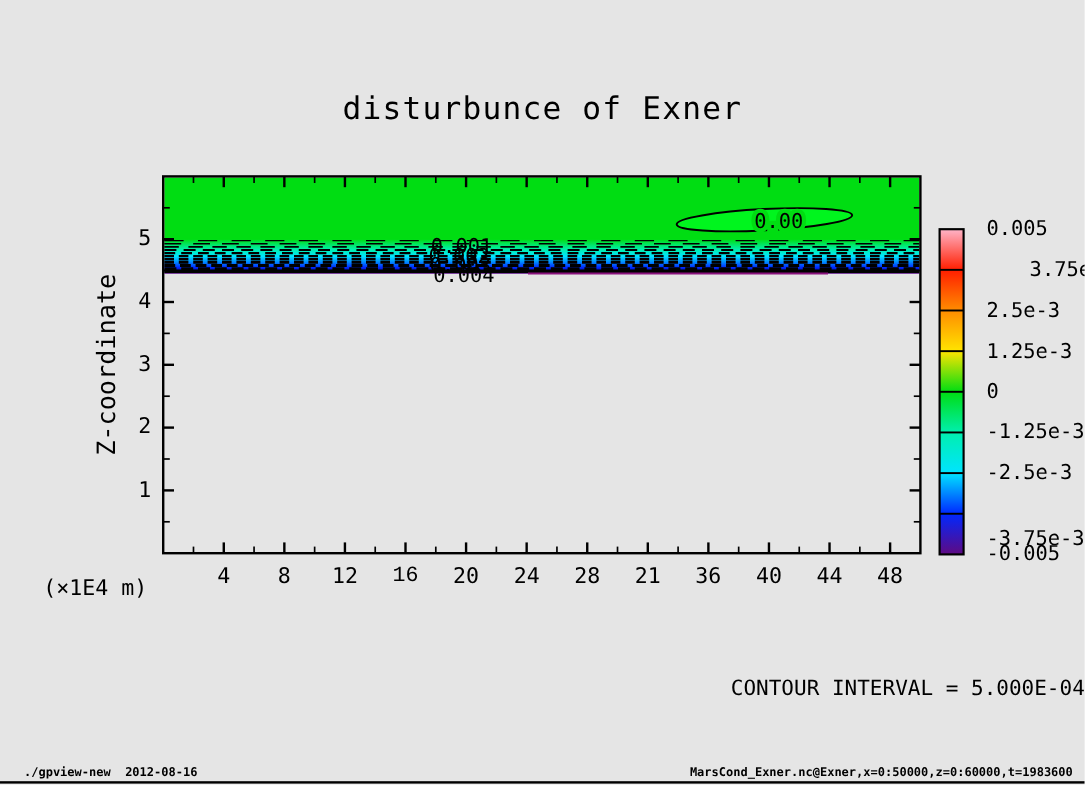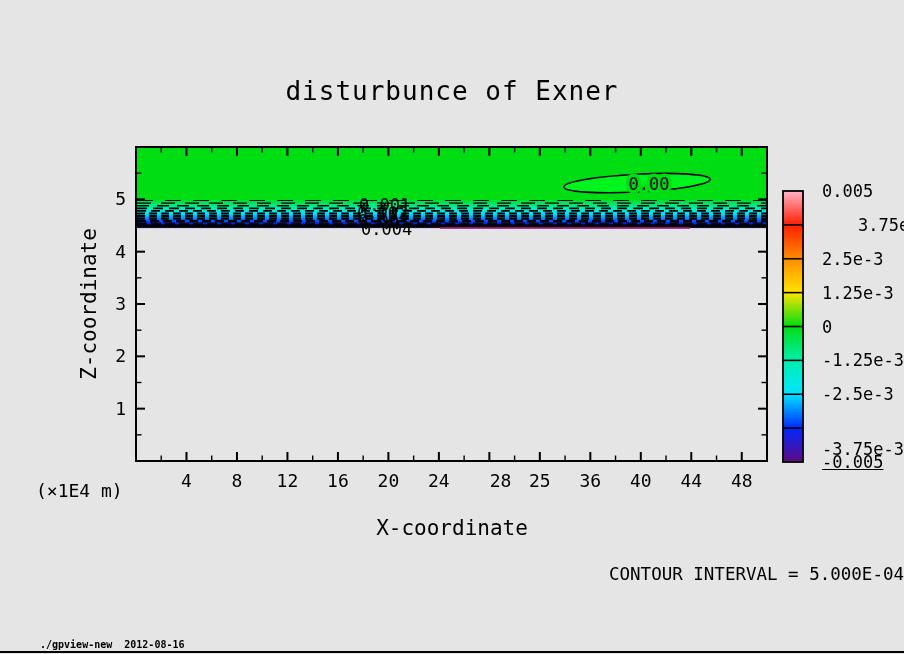--- a/index.html
+++ b/index.html
@@ -10,21 +10,21 @@
   .y-title{position:absolute;left:-43px;top:292px;width:264px;text-align:center;
            font-size:21px;transform:rotate(-90deg);}
   .x-title{position:absolute;left:0;top:516px;width:904px;text-align:center;font-size:21px;}
   .unit-left{position:absolute;left:36px;top:480px;font-size:18px;white-space:nowrap;}
   .unit-right{position:absolute;left:600px;top:491px;width:187px;text-align:right;
               font-size:18px;white-space:nowrap;}
   .contour-note{position:absolute;left:0;top:564px;width:904px;text-align:right;
                 font-size:17.5px;white-space:pre;}
   .time-note{position:absolute;left:632px;top:592px;font-size:17px;white-space:pre;}
   .footer{position:absolute;top:639px;font-size:10px;font-weight:bold;white-space:pre;}
-  .footer-left{left:20px;margin-left:20px;}
+  .footer-left{left:20px;}
   .footer-right{right:10px;}
   .bottom-rule{position:absolute;left:0;top:651px;width:904px;height:2px;background:#000;}
   .xt{position:absolute;top:470px;width:44px;text-align:center;font-size:18px;}
   .yt{position:absolute;left:94px;width:32px;text-align:right;font-size:18px;height:22px;line-height:22px;}
   .cbl{position:absolute;left:822px;font-size:17px;transform:translateY(-50%);white-space:nowrap;text-align:right;}
   svg{position:absolute;left:0;top:0;}
   svg text{font-family:"DejaVu Sans Mono",monospace;}
 </style>
 </head>
 <body>
@@ -163,25 +163,25 @@
         <line x1="783" x2="803" y1="360.375" y2="360.375" stroke="#000" stroke-width="1.6"></line>
         <line x1="783" x2="803" y1="394.25" y2="394.25" stroke="#000" stroke-width="1.6"></line>
         <line x1="783" x2="803" y1="428.125" y2="428.125" stroke="#000" stroke-width="1.6"></line>
       </g>
   </svg>
 
   <div id="xTickLabels">
       <div class="xt" style="left: 164.48px;">4</div>
       <div class="xt" style="left: 214.96px;">8</div>
       <div class="xt" style="left: 265.44px;">12</div>
-      <div class="xt" style="left: 315.92px;">16</div>
+      <div class="xt" style="left: 315.92px; font-family: Liberation Mono, monospace;">16</div>
       <div class="xt" style="left: 366.4px; text-align: center;">20</div>
       <div class="xt" style="left: 416.88px;">24</div>
-      <div class="xt" style="left: 467.36px; text-align: right;">28</div>
-      <div class="xt" style="left: 517.84px;">25</div>
+      <div class="xt" style="left: 467.36px;">28</div>
+      <div class="xt" style="left: 517.84px;">21</div>
       <div class="xt" style="left: 568.32px;">36</div>
       <div class="xt" style="left: 618.8px;">40</div>
       <div class="xt" style="left: 669.28px;">44</div>
       <div class="xt" style="left: 719.76px;">48</div>
     </div>
   <div id="yTickLabels">
       <div class="yt" style="top: 397.667px;">1</div>
       <div class="yt" style="top: 345.333px;">2</div>
       <div class="yt" style="top: 293px;">3</div>
       <div class="yt" style="top: 240.667px;">4</div>
@@ -189,22 +189,22 @@
     </div>
   <div id="cbLabels">
       <div class="cbl" style="top: 191px;">0.005</div>
       <div class="cbl" style="top: 224.875px; margin-left: 36px;">3.75e-3</div>
       <div class="cbl" style="top: 258.75px;">2.5e-3</div>
       <div class="cbl" style="top: 292.625px;">1.25e-3</div>
       <div class="cbl" style="top: 326.5px;">0</div>
       <div class="cbl" style="top: 360.375px;">-1.25e-3</div>
       <div class="cbl" style="top: 394.25px;">-2.5e-3</div>
       <div class="cbl" style="top: 449px;">-3.75e-3</div>
-      <div class="cbl" style="top: 462px; text-decoration: underline;">-0.005</div>
+      <div class="cbl" style="top: 462px;">-0.005</div>
     </div>
 
   <div class="unit-left">(×1E4 m)</div>
-  <div class="x-title">X-coordinate</div>
   <div class="contour-note">CONTOUR INTERVAL = 5.000E-04</div>
 
   <div class="footer footer-left">./gpview-new  2012-08-16</div>
+  <div class="footer footer-right">MarsCond_Exner.nc@Exner,x=0:50000,z=0:60000,t=1983600</div>
   <div class="bottom-rule"></div>
 </div>
 
 </body></html>

